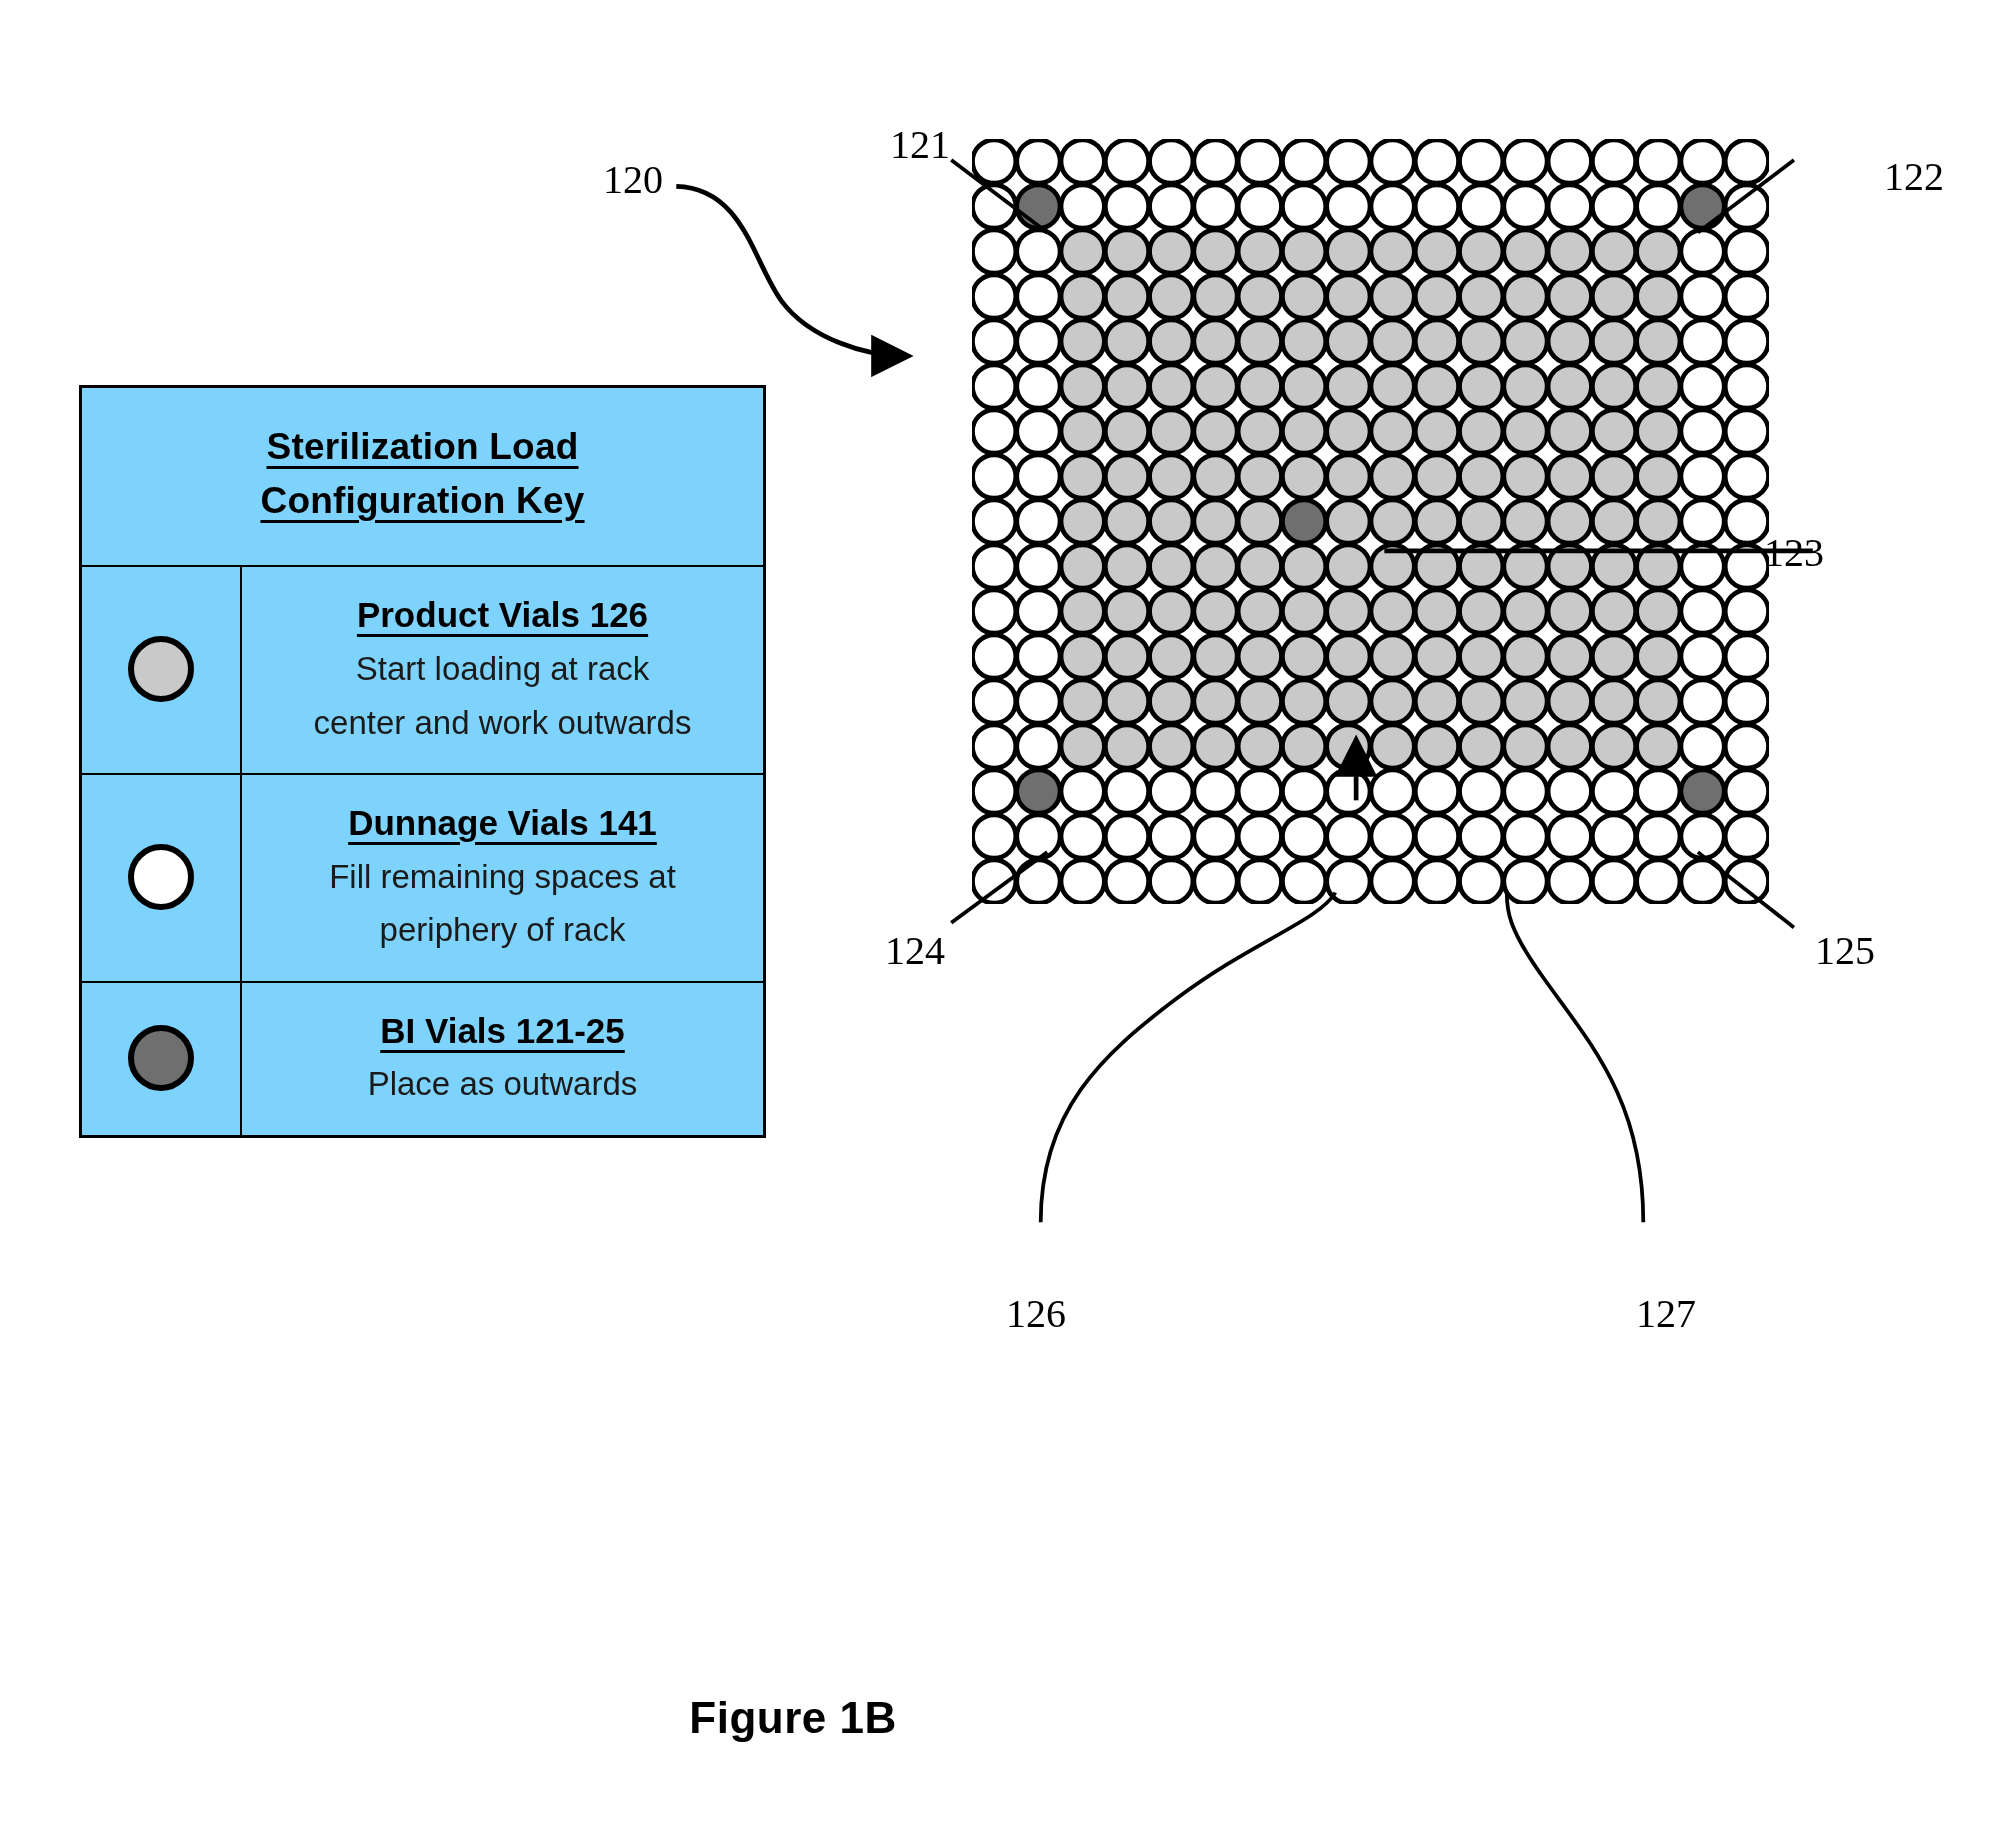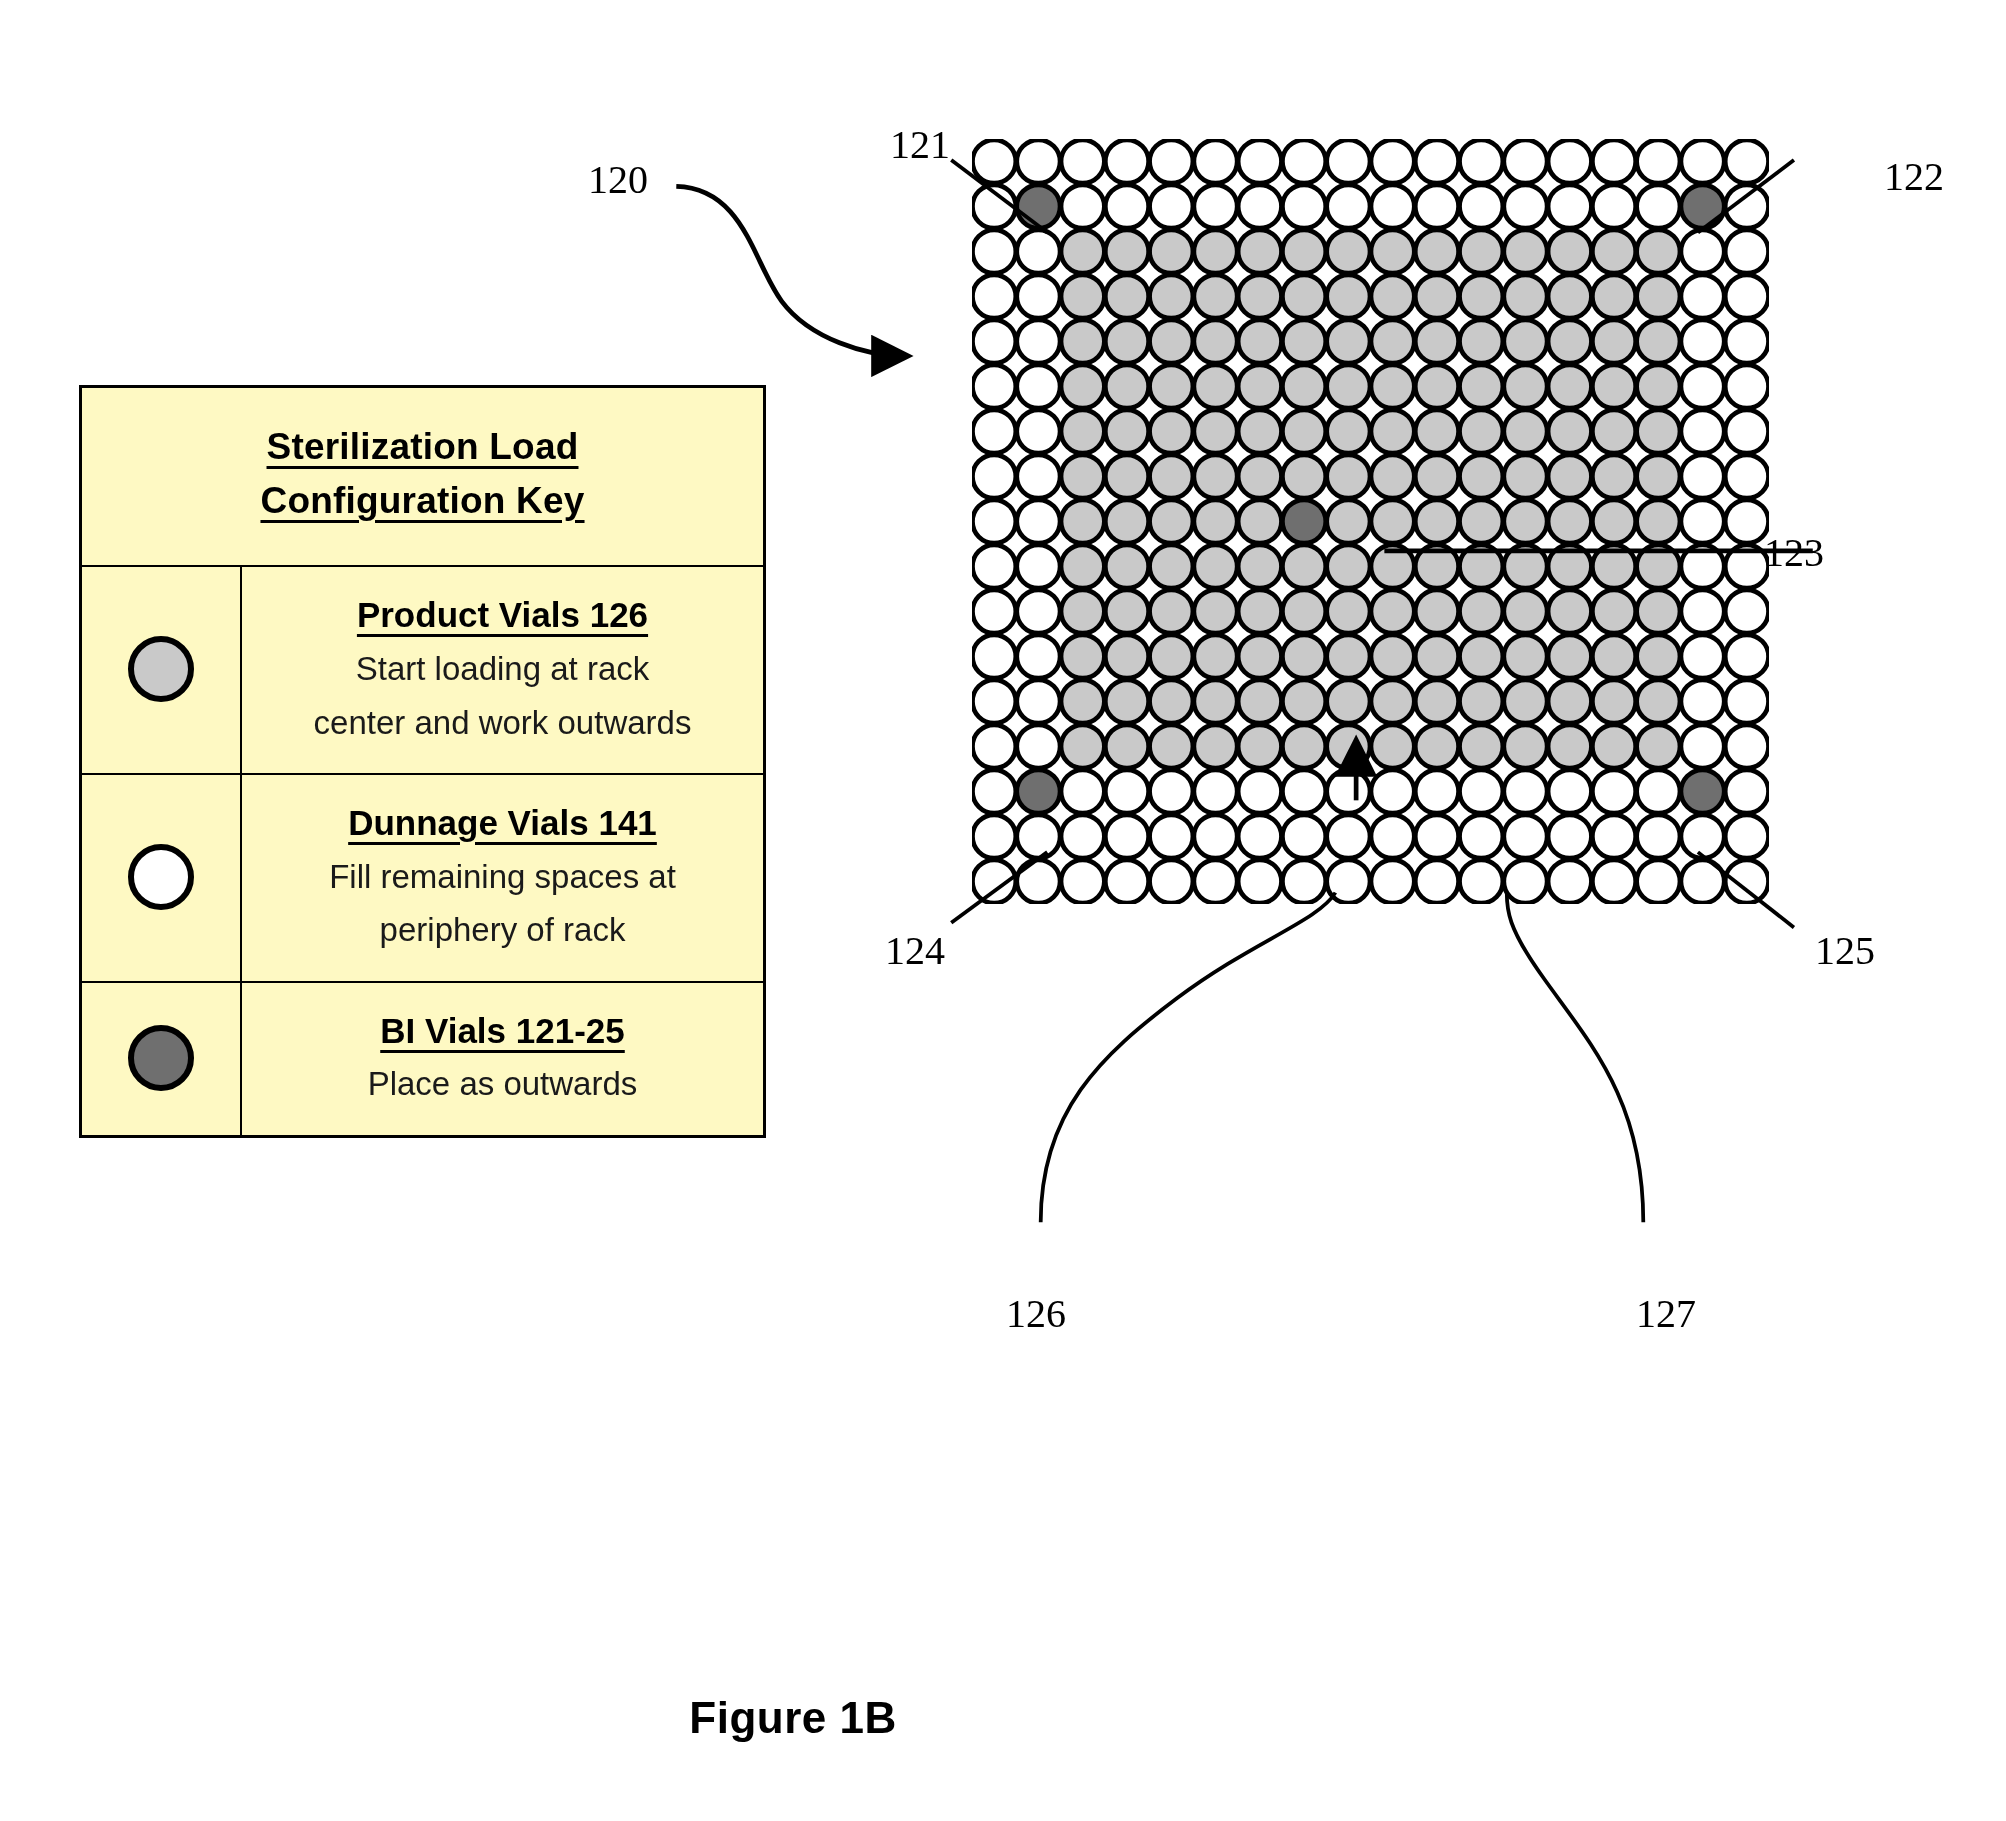--- a/index.html
+++ b/index.html
@@ -17,21 +17,21 @@
   }
 
   
   #key-table {
     position: absolute;
     left: 79px;
     top: 385px;
     width: 687px;
     border: 3.8px solid #000;
     border-collapse: collapse;
-    background: #fef9c3;
+    background: #7dd3fc;
   }
   #key-table td {
     border: 2.8px solid #000;
     padding: 0;
     vertical-align: middle;
   }
   .key-title-cell {
     text-align: center;
     padding: 32px 17px 38px 17px !important;
   }
@@ -495,21 +495,21 @@
 
   <line x1="1905" y1="985" x2="1803" y2="905" stroke="#000" stroke-width="4"></line>
 
   <path d="M 1105,1298 C 1105,1180 1170,1120 1250,1060 C 1330,1000 1400,978 1418,948" fill="none" stroke="#000" stroke-width="4"></path>
 
   <path d="M 1440,850 L 1440,790" fill="none" stroke="#000" stroke-width="5" marker-end="url(#arrowhead)"></path>
 
   <path d="M 1745,1298 C 1745,1170 1690,1110 1640,1040 C 1600,985 1600,965 1600,948" fill="none" stroke="#000" stroke-width="4"></path>
 </svg>
 
-<span class="ref" style="left:588px; top:156px;">120</span>
+<span class="ref" style="left:603px; top:156px;">120</span>
 <span class="ref" style="left:890px; top:121px;">121</span>
 <span class="ref" style="left:1884px; top:121px;margin-top:32px;">122</span>
 <span class="ref" style="left:1764px; top:529px;">123</span>
 <span class="ref" style="left:885px; top:927px;">124</span>
 <span class="ref" style="left:1815px; top:927px;">125</span>
 <span class="ref" style="left:1006px; top:1290px;">126</span>
 <span class="ref" style="left:1612px; top:1290px;margin-left:24px;">127</span>
 
 <div id="figure-caption">Figure 1B</div>
 

